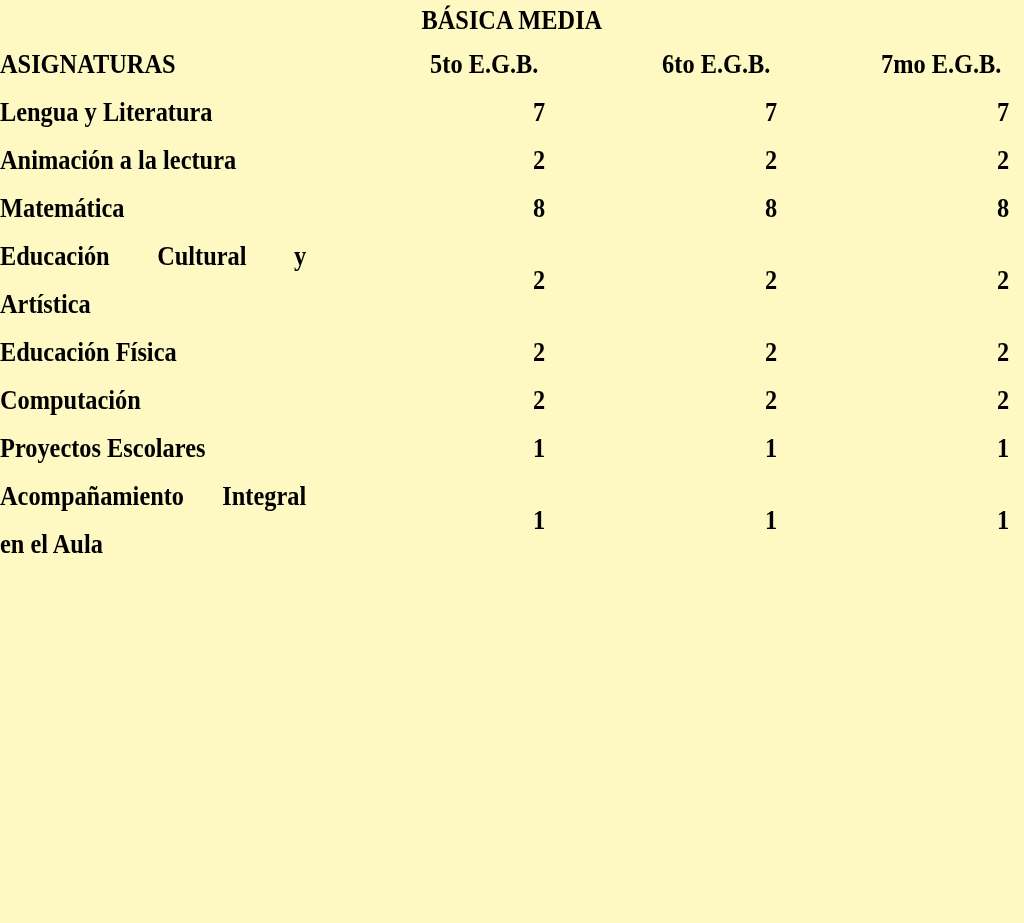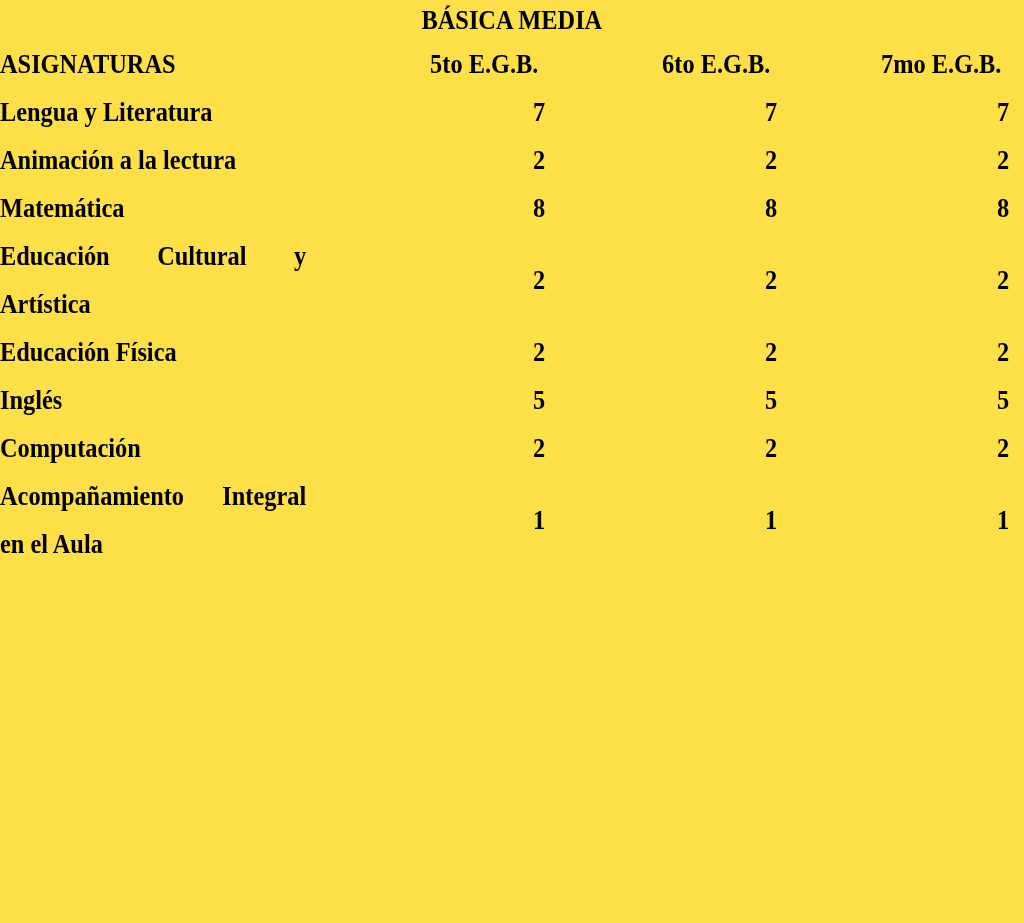--- a/index.html
+++ b/index.html
@@ -3,21 +3,21 @@
 <meta charset="utf-8">
 <style>
   html,body{margin:0;padding:0;}
   body{
     width:1024px;height:923px;
     background:#ffffff;color:#000000;
     font-family:"Liberation Serif","DejaVu Serif",serif;
     font-weight:bold;
     overflow:hidden;
   }
-  .page{position:relative;width:1024px;height:923px;background:#fde047;}
+  .page{position:relative;width:1024px;height:923px;background:#fef9c3;}
   .doc-title{
     text-align:center;
     font-size:28px;line-height:40px;height:40px;
     white-space:nowrap;
   }
   .doc-title .t{display:inline-block;transform:scaleX(.87);transform-origin:50% 50%;}
   table.sched{
     border-collapse:collapse;table-layout:fixed;
     margin-left:0;width:1010px;
     font-size:28px;
@@ -99,30 +99,30 @@
           <td class="val"><span class="t center">2</span></td>
           <td class="val"><span class="t center">2</span></td>
         </tr>
         <tr>
           <td class="label"><span class="t left">Educación Física</span></td>
           <td class="val"><span class="t center">2</span></td>
           <td class="val"><span class="t center">2</span></td>
           <td class="val"><span class="t center">2</span></td>
         </tr>
         <tr>
-          <td class="label"><span class="t left">Inglés</span></td>
-          <td class="val"><span class="t center">5</span></td>
-          <td class="val"><span class="t center">5</span></td>
-          <td class="val"><span class="t center">5</span></td>
-        </tr>
-        <tr>
           <td class="label"><span class="t left">Computación</span></td>
           <td class="val"><span class="t center">2</span></td>
           <td class="val"><span class="t center">2</span></td>
           <td class="val"><span class="t center">2</span></td>
+        </tr>
+        <tr>
+          <td class="label"><span class="t left">Proyectos Escolares</span></td>
+          <td class="val"><span class="t center">1</span></td>
+          <td class="val"><span class="t center">1</span></td>
+          <td class="val"><span class="t center">1</span></td>
         </tr>
         <tr>
           <td class="label">
             <div class="jwrap">
               <div class="jline">
                 <span>Acompañamiento</span>
                 <span>Integral</span>
               </div>
               <div class="line2">en el Aula</div>
             </div>

